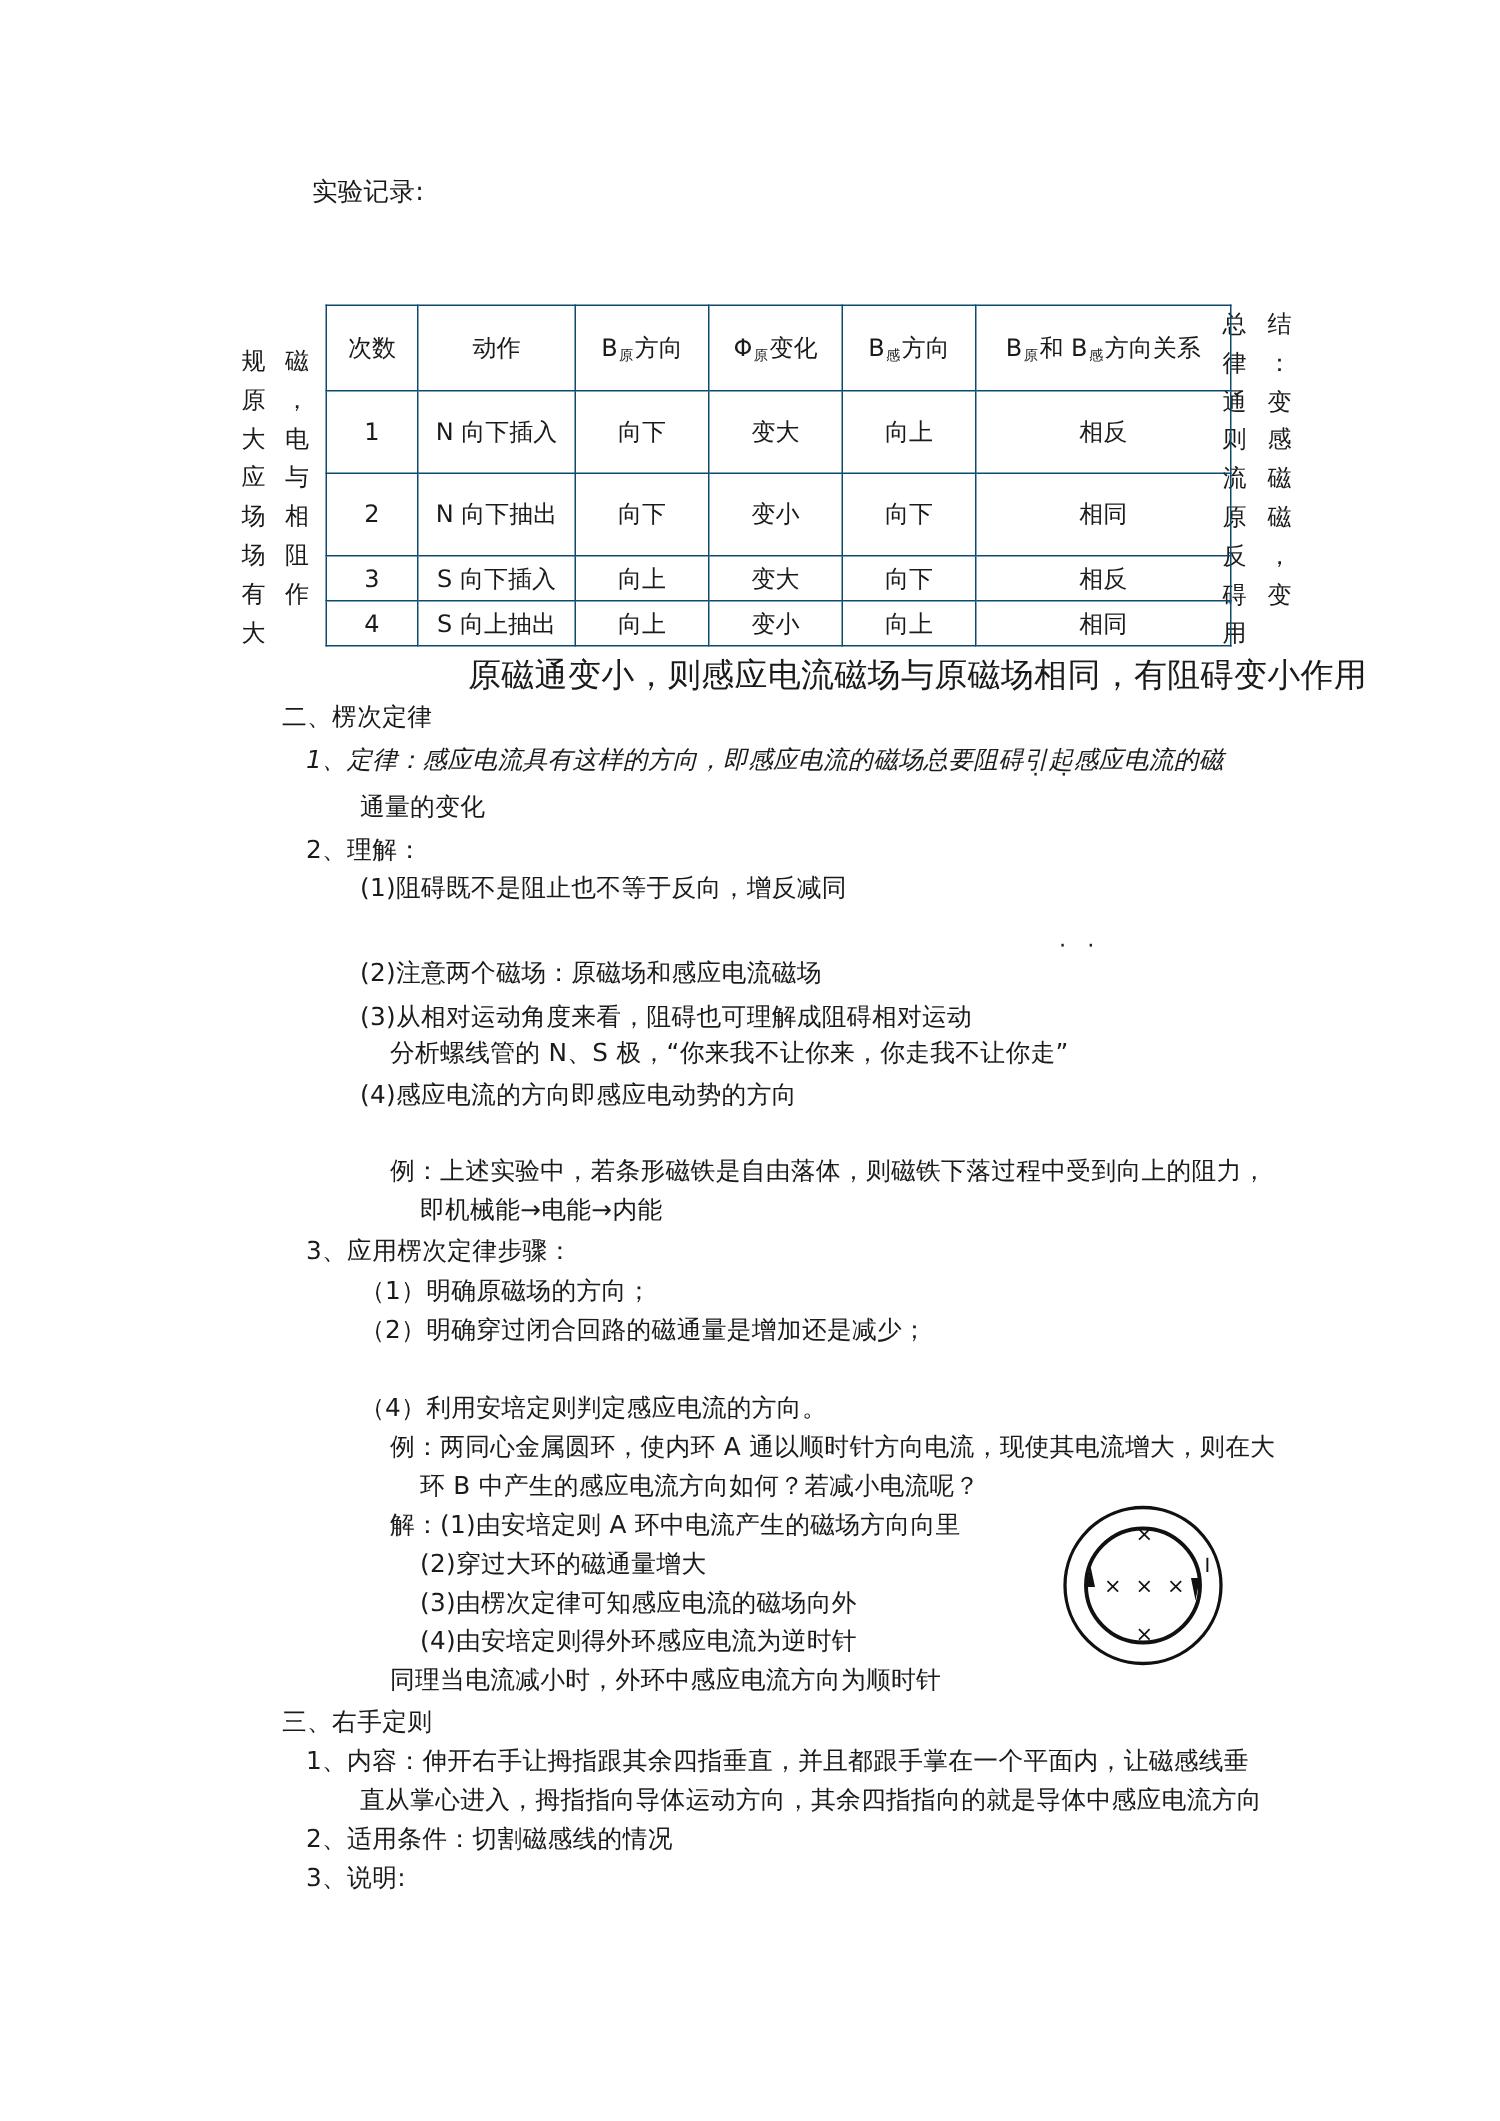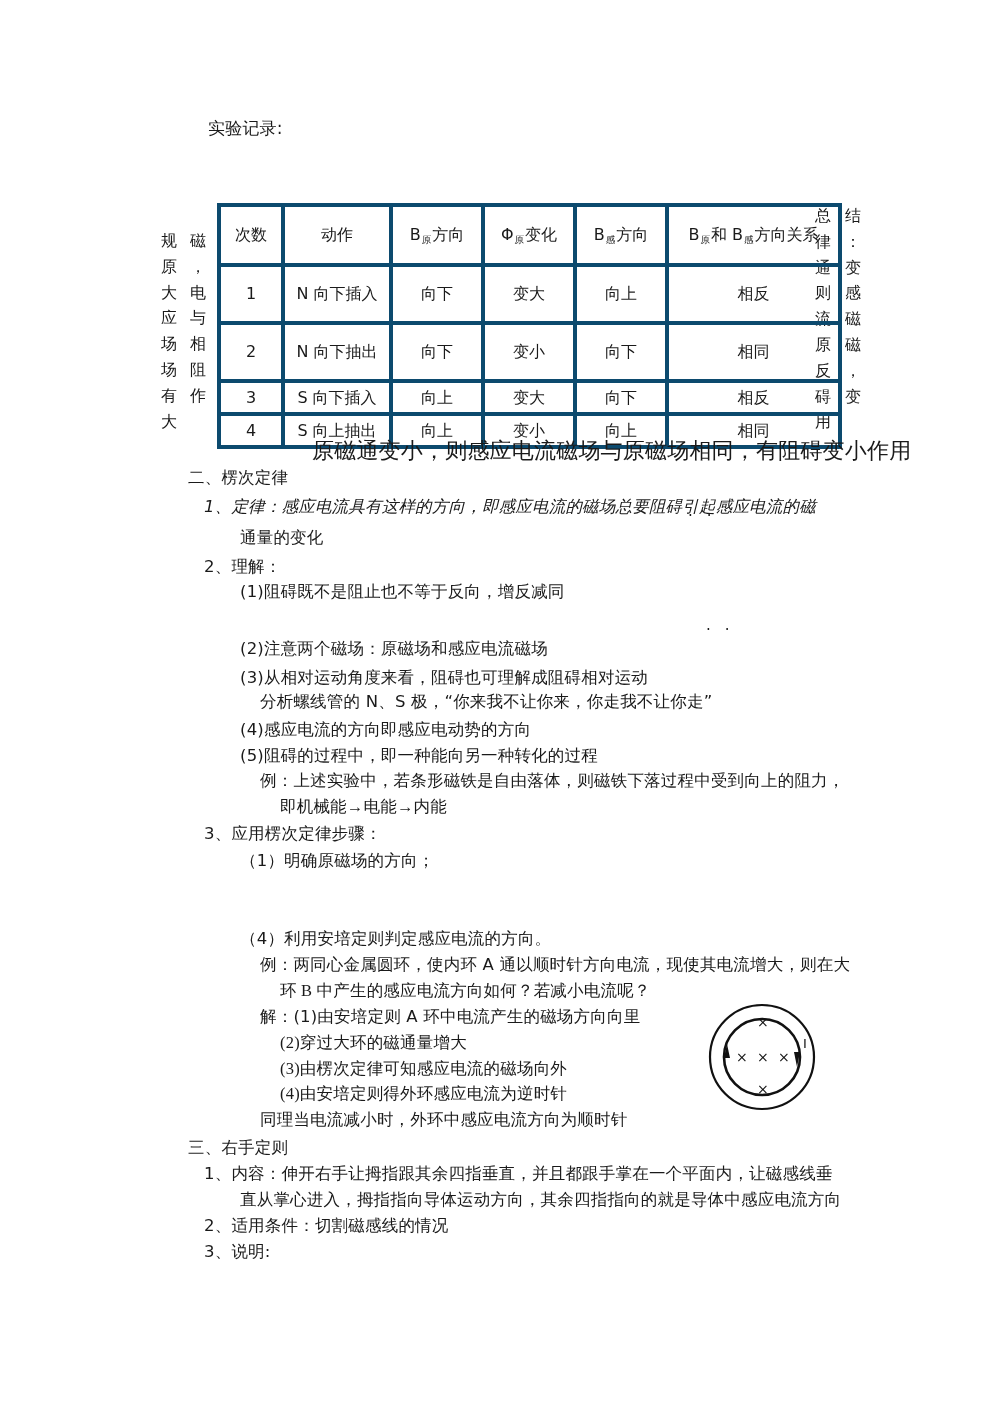--- a/index.html
+++ b/index.html
@@ -55,21 +55,21 @@
   .tbl-wrap {
     position: absolute;
     left: 205px;
     top: 203px;
   }
   table.exp {
     border-collapse: collapse;
     table-layout: fixed;
   }
   table.exp td {
-    border: 4px solid #0c4a6e;
+    border: 1px solid #0c4a6e;
     text-align: center;
     vertical-align: middle;
     font-size: 16px;
     padding: 0 2px;
     line-height: 1.45;
   }
   table.exp tr.hdr td { height: 56px; }
   table.exp tr.tall td { height: 54px; }
   table.exp tr.short td { height: 29px; }
   .c0 { width: 56px; }
@@ -91,21 +91,21 @@
     left: 300px;
     top: 440px;
     font-size: 22px;
   }
 
   
   .lvl0 { left: 176px; }
   .lvl1 { left: 192px; }
   .lvl2 { left: 228px; }
   .lvl3 { left: 248px; }
-  .lvl4 { left: 268px; font-family: Liberation Serif, serif; }
+  .lvl4 { left: 268px; }
 
   
   #ring-diagram {
     position: absolute;
     left: 692px;
     top: 1000px;
     width: 120px;
     height: 115px;
   }
 </style>
@@ -211,26 +211,26 @@
   <div class="t lvl0" style="top:470px;">二、楞次定律</div>
   <div class="t lvl1" style="top:499px;font-style:italic;">1、定律：感应电流具有这样的方向，即感应电流的磁场总要阻碍引起感应电流的磁</div>
   <div class="t lvl2" style="top:530px;">通量的变化</div>
   <div class="t lvl1" style="top:559px;">2、理解：</div>
 
   <div class="t lvl2" style="top:584px;">(1)阻碍既不是阻止也不等于反向，增反减同</div>
   <div class="t lvl2" style="top:641px;">(2)注意两个磁场：原磁场和感应电流磁场</div>
   <div class="t lvl2" style="top:670px;">(3)从相对运动角度来看，阻碍也可理解成阻碍相对运动</div>
   <div class="t lvl3" style="top:694px;">分析螺线管的 N、S 极，“你来我不让你来，你走我不让你走”</div>
   <div class="t lvl2" style="top:722px;">(4)感应电流的方向即感应电动势的方向</div>
-  <div class="t lvl2" style="top:748px;">(5)阻碍的过程中，即一种能向另一种转化的过程</div>
   <div class="t lvl3" style="top:773px;">例：上述实验中，若条形磁铁是自由落体，则磁铁下落过程中受到向上的阻力，</div>
   <div class="t lvl4" style="top:799px;">即机械能→电能→内能</div>
 
   <div class="t lvl1" style="top:826px;">3、应用楞次定律步骤：</div>
   <div class="t lvl2" style="top:853px;">（1）明确原磁场的方向；</div>
+  <div class="t lvl2" style="top:879px;">（2）明确穿过闭合回路的磁通量是增加还是减少；</div>
   <div class="t lvl2" style="top:931px;">（4）利用安培定则判定感应电流的方向。</div>
   <div class="t lvl3" style="top:957px;">例：两同心金属圆环，使内环 A 通以顺时针方向电流，现使其电流增大，则在大</div>
   <div class="t lvl4" style="top:983px;">环 B 中产生的感应电流方向如何？若减小电流呢？</div>
   <div class="t lvl3" style="top:1009px;">解：(1)由安培定则 A 环中电流产生的磁场方向向里</div>
   <div class="t lvl4" style="top:1035px;">(2)穿过大环的磁通量增大</div>
   <div class="t lvl4" style="top:1061px;">(3)由楞次定律可知感应电流的磁场向外</div>
   <div class="t lvl4" style="top:1086px;">(4)由安培定则得外环感应电流为逆时针</div>
   <div class="t lvl3" style="top:1112px;">同理当电流减小时，外环中感应电流方向为顺时针</div>
 
   <div class="t lvl0" style="top:1140px;">三、右手定则</div>

